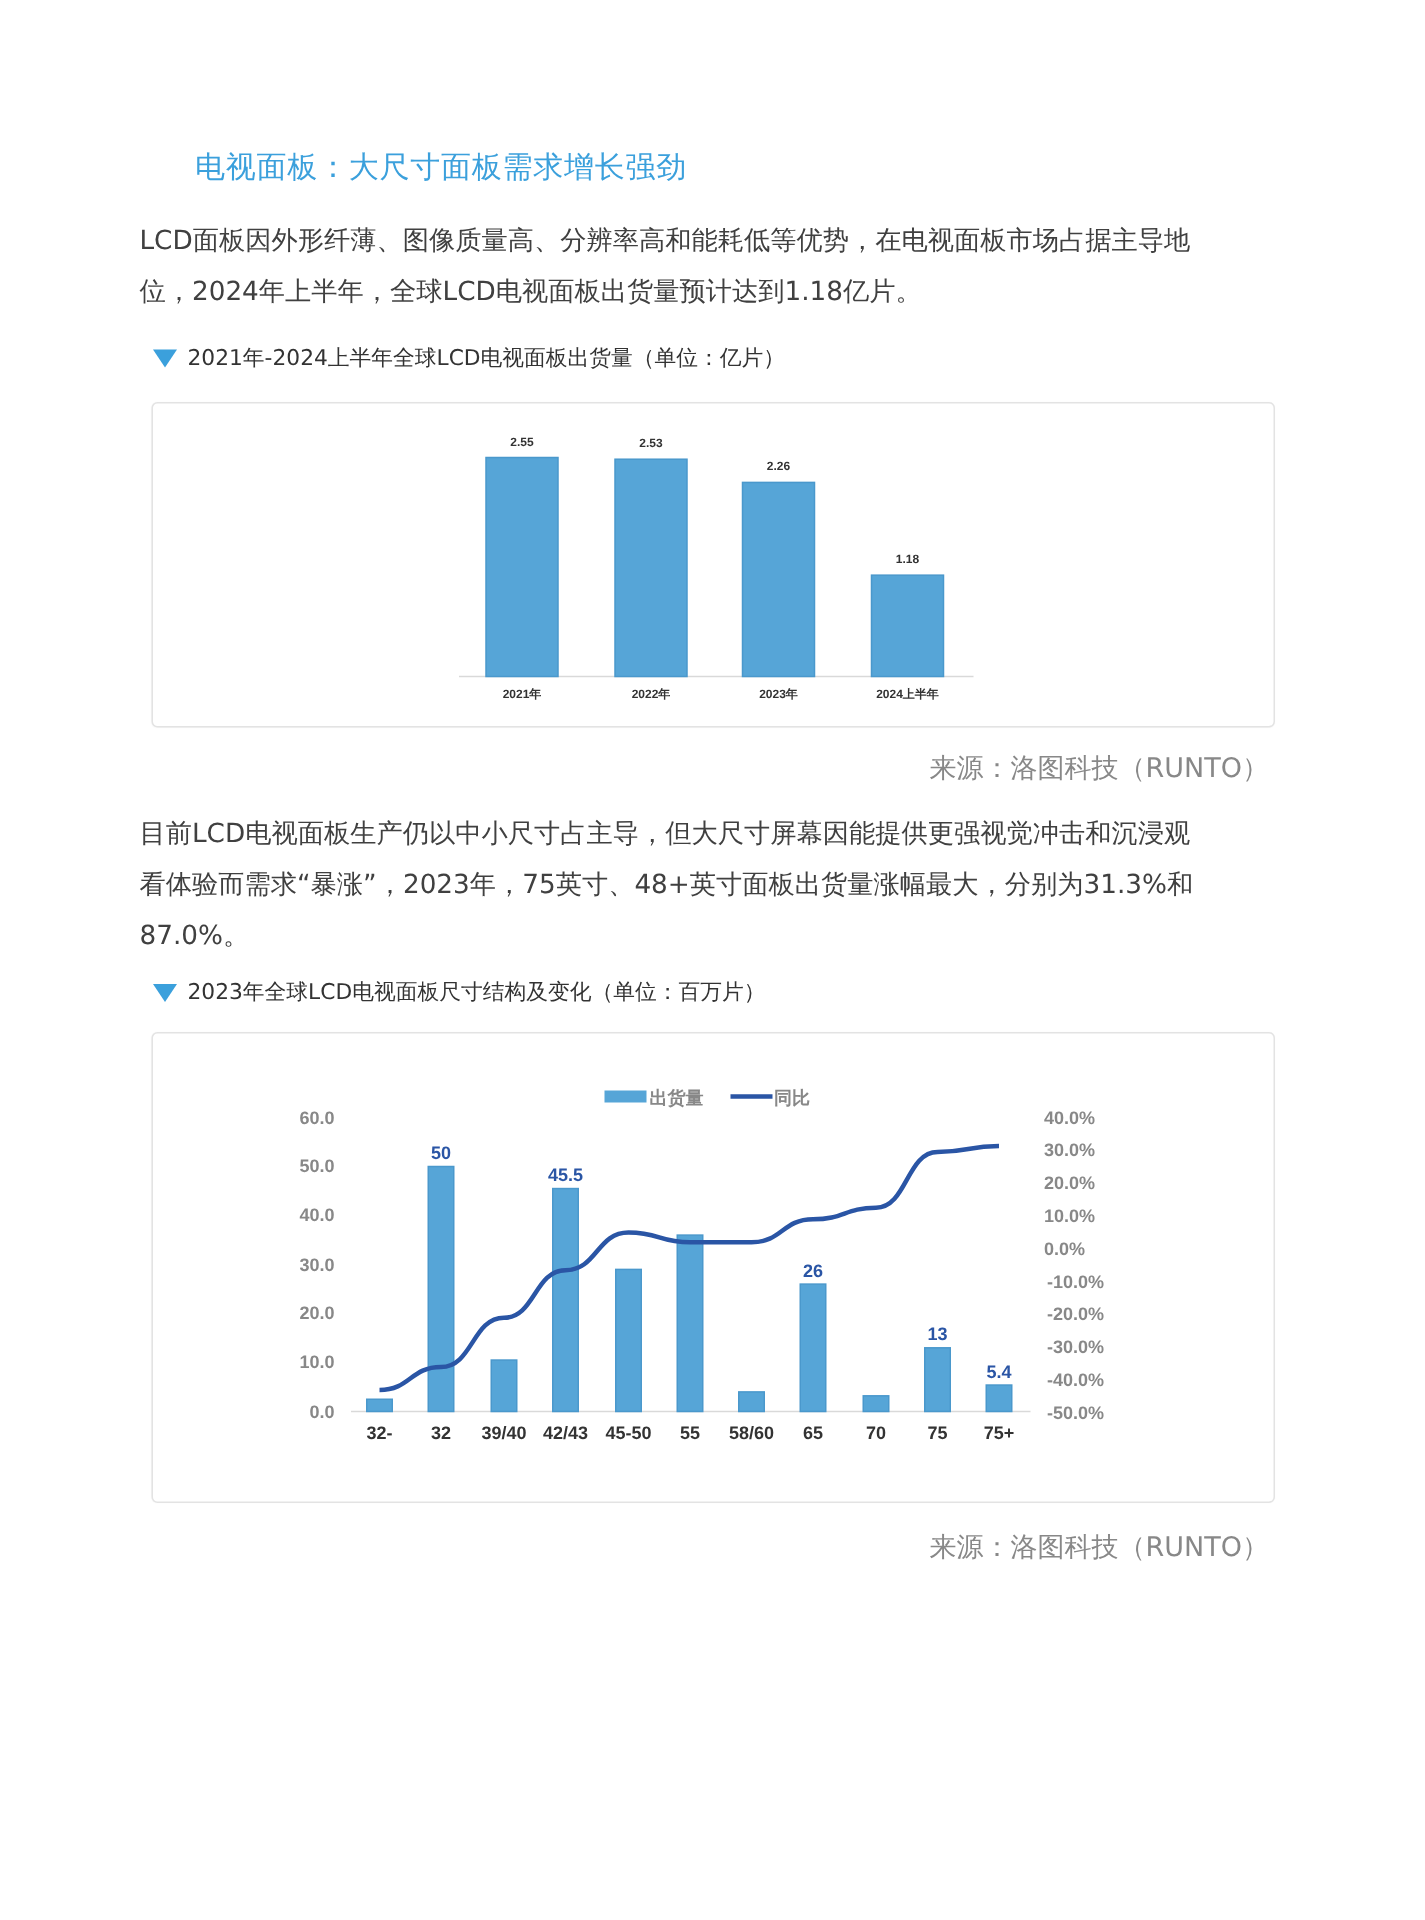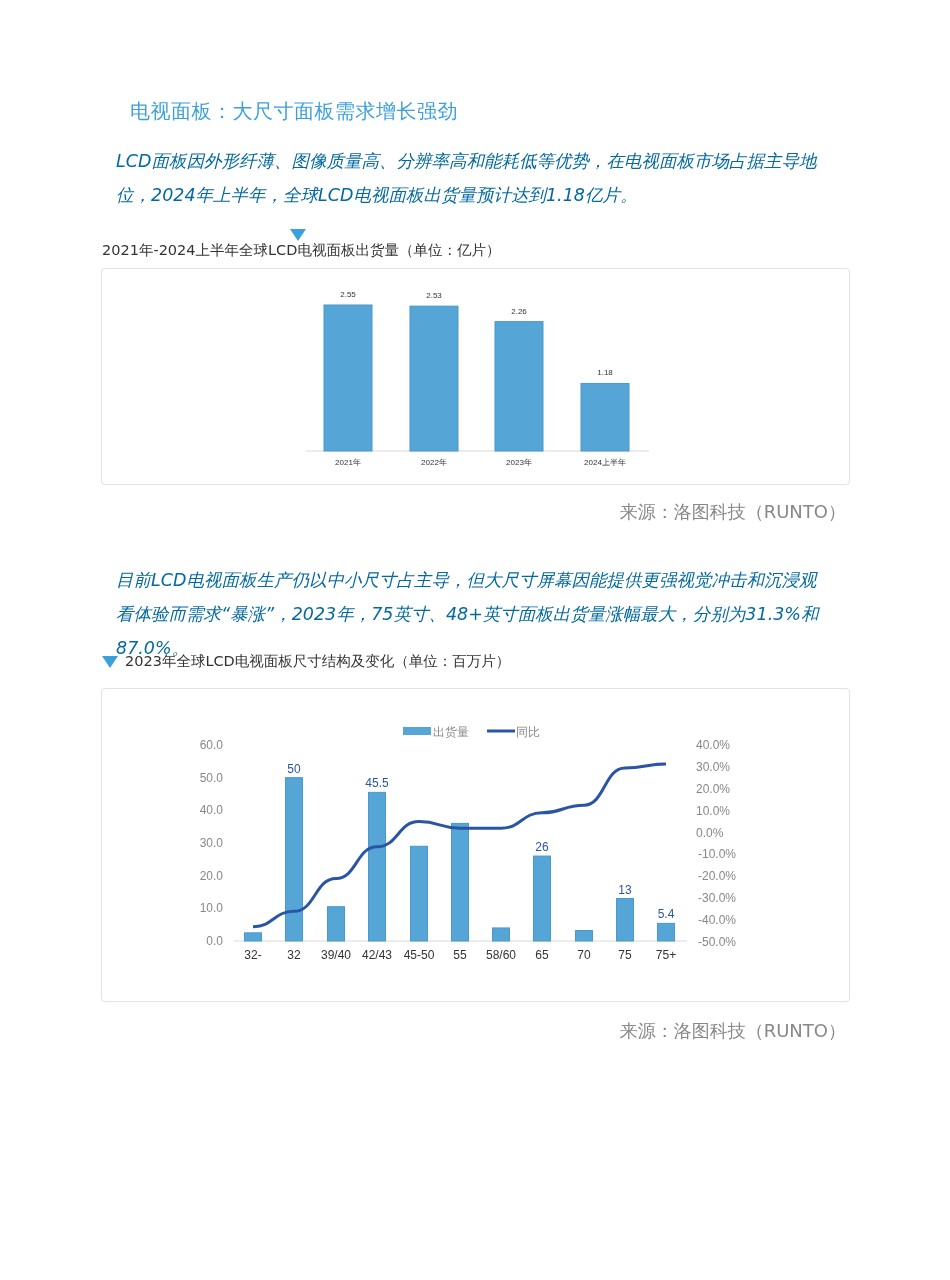--- a/index.html
+++ b/index.html
@@ -1,36 +1,36 @@
 <!DOCTYPE html>
 <html><head>
 <meta charset="utf-8">
 <style>
   html, body { margin: 0; padding: 0; background: #ffffff; }
   body { width: 950px; height: 1280px; position: relative; font-family: "DejaVu Sans", "Liberation Sans", sans-serif; color: #222; overflow: hidden; }
   .abs { position: absolute; }
   .title { left: 102px; top: 98px; font-size: 20px; color: #3ba0dc; letter-spacing: 0.5px; margin-left: 28px; }
-  .para { left: 116px; width: 750px; font-size: 17.5px; line-height: 34px; color: #0369a1; font-style: italic; }
+  .para { left: 93px; width: 750px; font-size: 17.5px; line-height: 34px; color: #404040; }
   .caption { left: 102px; font-size: 14.5px; color: #333; display: flex; align-items: center; }
   .tri { width: 0; height: 0; border-left: 8px solid transparent; border-right: 8px solid transparent; border-top: 12px solid #3ba0dc; margin-right: 7px; }
-  .frame { left: 101px; width: 747px; border: 1px solid #e3e3e3; border-radius: 4px; background: #fff; box-shadow: 0 0 1px rgba(0,0,0,0.04); }
+  .frame { left: 101px; width: 747px; border: 1px solid #e3e3e3; border-radius: 4px; background: #fff; box-shadow: 0 0 1px rgba(0,0,0,0.04); font-weight: bold; }
   .source { right: 104px; font-size: 18px; color: #888; }
   svg text { font-family: "Liberation Sans", "DejaVu Sans", sans-serif; }
 </style>
 </head>
 <body>
 
 <div class="abs title">电视面板：大尺寸面板需求增长强劲</div>
 
 <div class="abs para" style="top:144px;">
   <div>LCD面板因外形纤薄、图像质量高、分辨率高和能耗低等优势，在电视面板市场占据主导地</div>
   <div>位，2024年上半年，全球LCD电视面板出货量预计达到1.18亿片。</div>
 </div>
 
-<div class="abs caption" style="top:229px;flex-direction:column;">
+<div class="abs caption" style="top:229px;">
   <span class="tri"></span>
   <span>2021年-2024上半年全球LCD电视面板出货量（单位：亿片）</span>
 </div>
 
 <div class="abs frame" style="top:268px; height:215px;">
   <svg id="chart1" width="747" height="215">
       <line x1="204" x2="547" y1="182" y2="182" stroke="#d9d9d9" stroke-width="1"></line>
       <rect x="222" y="36" width="48" height="146" fill="#56a5d7" stroke="#4a98cc" stroke-width="1"></rect>
       <text x="246" y="28" text-anchor="middle" font-size="8" fill="#333">2.55</text>
       <text x="246" y="196" text-anchor="middle" font-size="8" fill="#333">2021年</text>
@@ -41,21 +41,21 @@
       <text x="417" y="44.60392156862744" text-anchor="middle" font-size="8" fill="#333">2.26</text>
       <text x="417" y="196" text-anchor="middle" font-size="8" fill="#333">2023年</text>
       <rect x="479" y="114.43921568627451" width="48" height="67.56078431372549" fill="#56a5d7" stroke="#4a98cc" stroke-width="1"></rect>
       <text x="503" y="106.43921568627451" text-anchor="middle" font-size="8" fill="#333">1.18</text>
       <text x="503" y="196" text-anchor="middle" font-size="8" fill="#333">2024上半年</text>
     </svg>
 </div>
 
 <div class="abs source" style="top:500px;">来源：洛图科技（RUNTO）</div>
 
-<div class="abs para" style="top:539px;margin-top:24px;">
+<div class="abs para" style="top:539px;">
   <div>目前LCD电视面板生产仍以中小尺寸占主导，但大尺寸屏幕因能提供更强视觉冲击和沉浸观</div>
   <div>看体验而需求“暴涨”，2023年，75英寸、48+英寸面板出货量涨幅最大，分别为31.3%和</div>
   <div>87.0%。</div>
 </div>
 
 <div class="abs caption" style="top:652px;">
   <span class="tri"></span>
   <span>2023年全球LCD电视面板尺寸结构及变化（单位：百万片）</span>
 </div>
 

